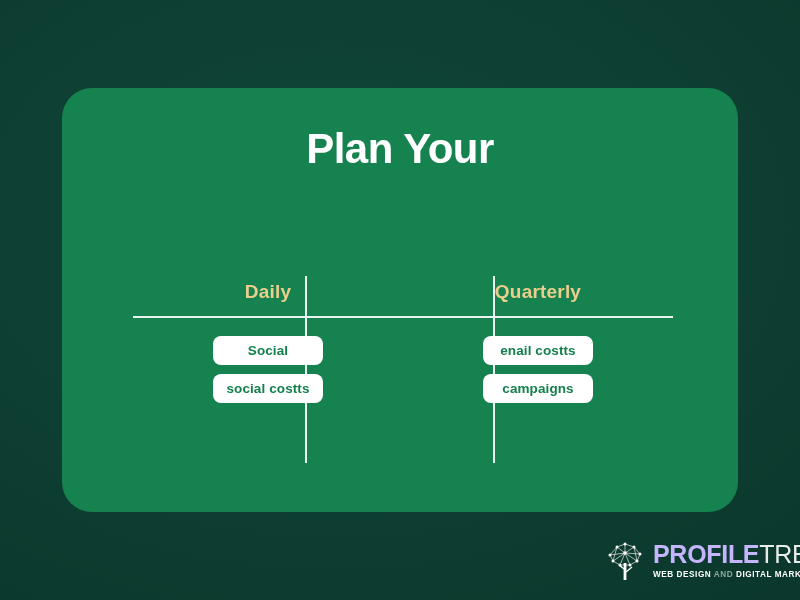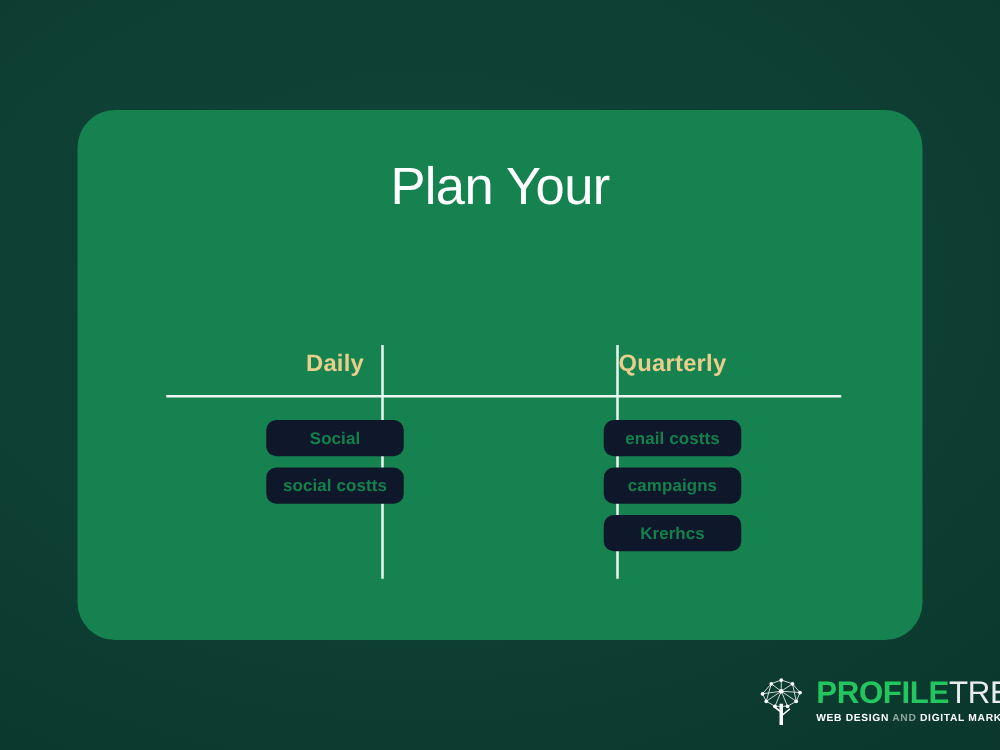--- a/index.html
+++ b/index.html
@@ -31,21 +31,21 @@
     border-radius:30px;
   }
 
   
   #title {
     position:absolute;
     left:0; right:0; top:36px;
     text-align:center;
     color:#ffffff;
     font-size:42px;
-    font-weight:normal;
+    font-weight:bold;
     line-height:1.18;
     letter-spacing:-0.5px;
   }
   #title .line { display:block; }
 
   
   #table {
     position:absolute;
     left:71px; top:186px;
     width:540px; height:200px;
@@ -93,21 +93,21 @@
   }
   .col {
     flex:1 1 0;
     display:flex;
     flex-direction:column;
     align-items:center;
     gap:9px;
     padding-top:10px;
   }
   .pill {
-    background:#0f172a;
+    background:#ffffff;
     color:#14804c;
     font-size:13.5px;
     font-weight:bold;
     border-radius:8px;
     padding:7px 0;
     width:110px;
     text-align:center;
     letter-spacing:0.1px;
     white-space:nowrap;
   }
@@ -120,21 +120,21 @@
     align-items:center;
     gap:9px;
   }
   #tree-icon { width:38px; height:40px; display:block; }
   #logo-text { display:flex; flex-direction:column; }
   #wordmark {
     display:flex; align-items:baseline;
     line-height:1;
   }
   #wordmark .bold {
-    color:#22c55e;
+    color:#c4b5fd;
     font-size:25px;
     font-weight:bold;
     letter-spacing:-0.3px;
   }
   #wordmark .light {
     color:#e9ecec;
     font-size:25px;
     font-weight:normal;
     letter-spacing:-0.3px;
   }
@@ -174,21 +174,20 @@
     <div id="cols">
 
       <div class="col">
         <div class="pill">Social</div>
         <div class="pill">social costts</div>
       </div>
 
       <div class="col">
         <div class="pill">enail costts</div>
         <div class="pill">campaigns</div>
-        <div class="pill">Krerhcs</div>
       </div>
 
 
     </div>
   </div>
 </div>
 
 <div id="logo">
 
   <svg id="tree-icon" viewBox="0 0 38 40">

